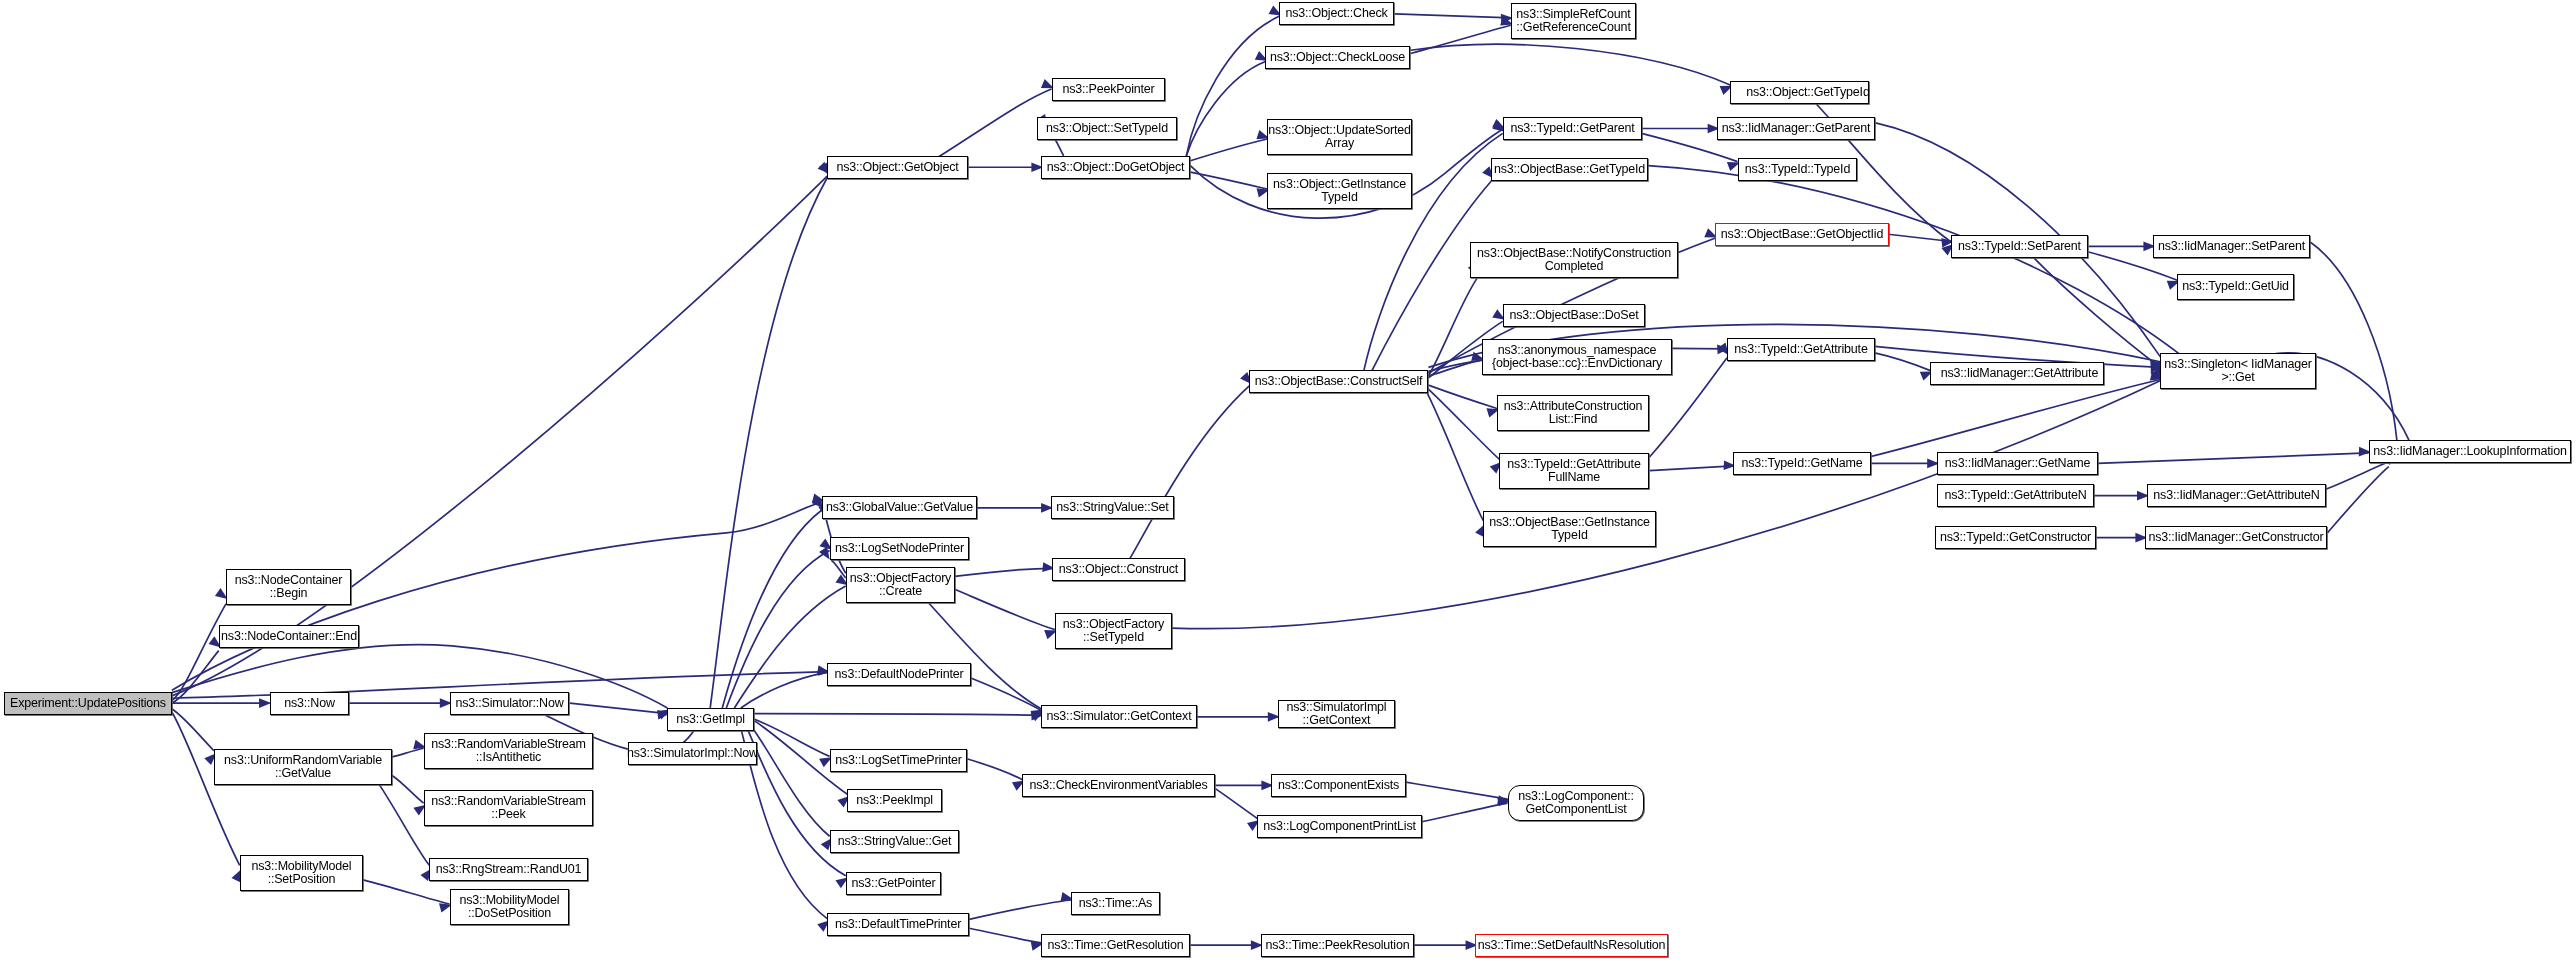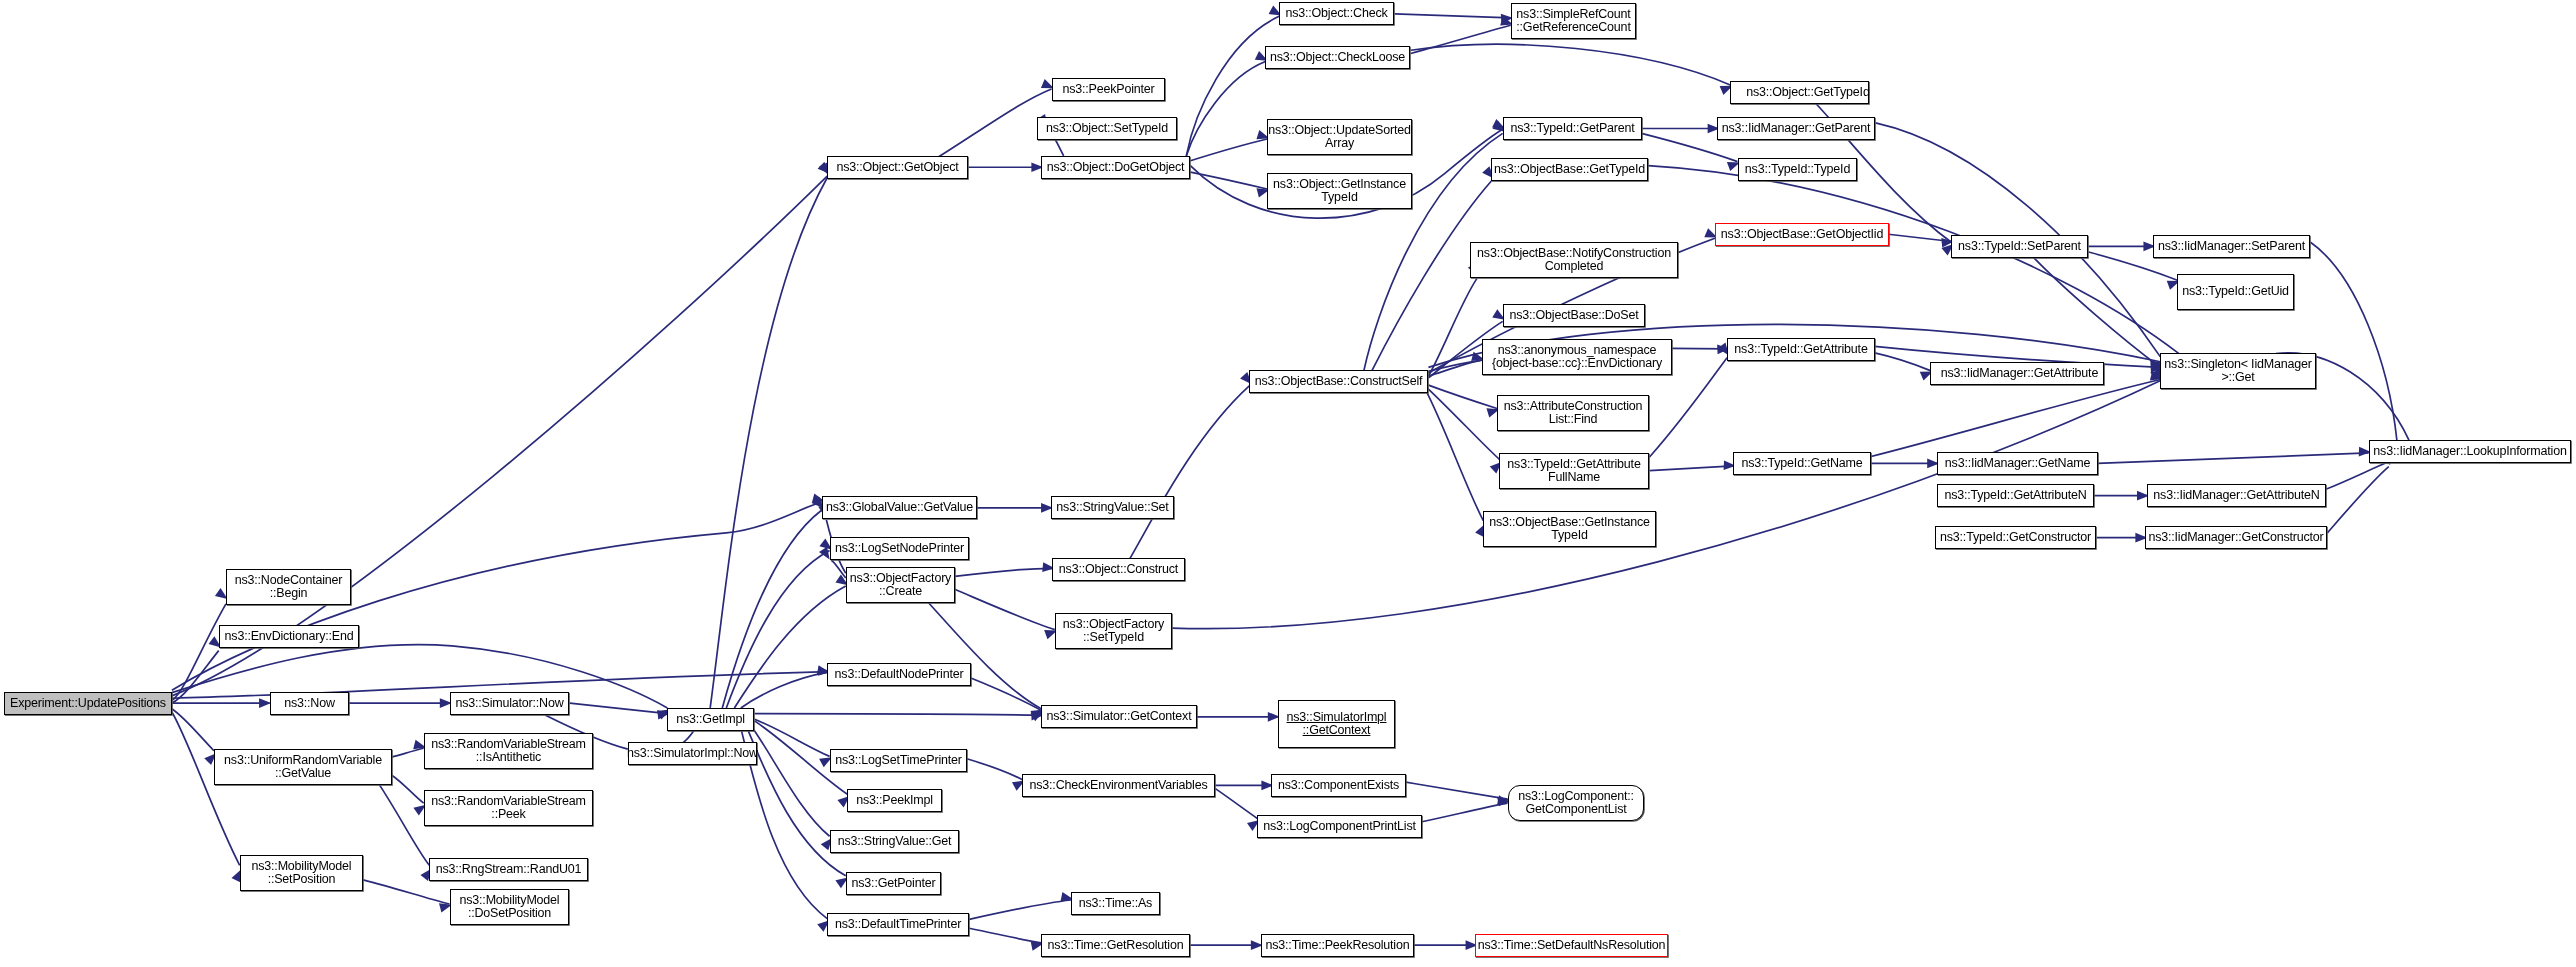--- a/index.html
+++ b/index.html
@@ -201,21 +201,21 @@
       <path d="M895,877 C915,805 955,680 1018,632" class="edge" stroke="#2a2a7a"></path>
       <polygon points="1021,630 1014.8535359051897,615.0594183804242 1006.2452628143953,623.4198988925901" class="arrowhead" fill="#2a2a7a"></polygon>
       <path d="M935,884 C1050,884 1180,884 1290,886" class="edge" stroke="#2a2a7a"></path>
       <polygon points="1293,886 1277.7720623949656,880.6046393728336 1278.2519344052052,892.5950406527654" class="arrowhead" fill="#2a2a7a"></polygon>
       <path d="M880,877 C900,730 930,390 1025,220" class="edge" stroke="#2a2a7a"></path>
       <polygon points="1027,217 1025.5433023389849,200.910312870525 1014.8488140182477,206.35346632763193" class="arrowhead" fill="#2a2a7a"></polygon>
     </svg>
 <div class="node thick root" style="left: 4px; top: 692px; width: 168px; height: 22.6px; background: rgb(191, 191, 191);">Experiment::UpdatePositions</div>
     <div class="node thick" style="left: 226px; top: 569px; width: 125px; height: 36px;">ns3::NodeContainer
 ::Begin</div>
-    <div class="node thick" style="left: 219px; top: 625px; width: 140px; height: 22.6px;">ns3::EnvDictionary::End</div>
+    <div class="node thick" style="left: 219px; top: 625px; width: 140px; height: 22.6px;">ns3::NodeContainer::End</div>
     <div class="node thick" style="left: 270px; top: 692px; width: 79px; height: 22.6px;">ns3::Now</div>
     <div class="node thick" style="left: 214px; top: 749px; width: 178px; height: 36px;">ns3::UniformRandomVariable
 ::GetValue</div>
     <div class="node thick" style="left: 240px; top: 855px; width: 123px; height: 36px;">ns3::MobilityModel
 ::SetPosition</div>
     <div class="node thick" style="left: 424px; top: 733px; width: 169px; height: 36px;">ns3::RandomVariableStream
 ::IsAntithetic</div>
     <div class="node thick" style="left: 424px; top: 790px; width: 169px; height: 36px;">ns3::RandomVariableStream
 ::Peek</div>
     <div class="node thick" style="left: 429px; top: 858px; width: 159px; height: 22.6px;">ns3::RngStream::RandU01</div>
@@ -237,21 +237,21 @@
     <div class="node thick" style="left: 1511px; top: 3.2px; width: 125px; height: 36px;">ns3::SimpleRefCount
 ::GetReferenceCount</div>
     <div class="node thick" style="left: 1730px; top: 81px; width: 139px; height: 22.6px; padding-left: 20px;">ns3::Object::GetTypeId</div>
     <div class="node thick" style="left: 1503px; top: 117px; width: 139px; height: 22.6px;">ns3::TypeId::GetParent</div>
     <div class="node thick" style="left: 1491px; top: 158px; width: 157px; height: 22.6px;">ns3::ObjectBase::GetTypeId</div>
     <div class="node thick" style="left: 1717px; top: 117px; width: 158px; height: 22.6px;">ns3::IidManager::GetParent</div>
     <div class="node thick" style="left: 1738px; top: 158px; width: 119px; height: 22.6px;">ns3::TypeId::TypeId</div>
     <div class="node thick hl" style="left: 1715px; top: 223px; width: 174px; height: 22.6px; border-color: rgb(255, 0, 0);">ns3::ObjectBase::GetObjectIid</div>
     <div class="node thick" style="left: 1951px; top: 235px; width: 137px; height: 22.6px;">ns3::TypeId::SetParent</div>
     <div class="node thick" style="left: 2153px; top: 235px; width: 157px; height: 22.6px;">ns3::IidManager::SetParent</div>
-    <div class="node thick" style="left: 2177px; top: 274px; width: 117px; height: 36px;">ns3::TypeId::GetUid</div>
+    <div class="node thick" style="left: 2177px; top: 274px; width: 117px; height: 26px;">ns3::TypeId::GetUid</div>
     <div class="node thick" style="left: 1249px; top: 370px; width: 179px; height: 22.6px;">ns3::ObjectBase::ConstructSelf</div>
     <div class="node thick" style="left: 1470px; top: 242px; width: 208px; height: 36px;">ns3::ObjectBase::NotifyConstruction
 Completed</div>
     <div class="node thick" style="left: 1503px; top: 304px; width: 142px; height: 22.6px;">ns3::ObjectBase::DoSet</div>
     <div class="node thick" style="left: 1482px; top: 339px; width: 190px; height: 36px;">ns3::anonymous_namespace
 {object-base::cc}::EnvDictionary</div>
     <div class="node thick" style="left: 1497px; top: 395px; width: 152px; height: 36px;">ns3::AttributeConstruction
 List::Find</div>
     <div class="node thick" style="left: 1499px; top: 453px; width: 150px; height: 36px;">ns3::TypeId::GetAttribute
 FullName</div>
@@ -271,21 +271,21 @@
     <div class="node thick" style="left: 822px; top: 496px; width: 155px; height: 22.6px;">ns3::GlobalValue::GetValue</div>
     <div class="node thick" style="left: 1051px; top: 496px; width: 123px; height: 22.6px;">ns3::StringValue::Set</div>
     <div class="node thick" style="left: 830px; top: 537px; width: 139px; height: 22.6px;">ns3::LogSetNodePrinter</div>
     <div class="node thick" style="left: 846px; top: 567px; width: 109px; height: 36px;">ns3::ObjectFactory
 ::Create</div>
     <div class="node thick" style="left: 1052px; top: 558px; width: 133px; height: 22.6px;">ns3::Object::Construct</div>
     <div class="node thick" style="left: 1055px; top: 613px; width: 117px; height: 36px;">ns3::ObjectFactory
 ::SetTypeId</div>
     <div class="node thick" style="left: 827px; top: 663px; width: 144px; height: 22.6px;">ns3::DefaultNodePrinter</div>
     <div class="node thick" style="left: 1041px; top: 705px; width: 156px; height: 22.6px;">ns3::Simulator::GetContext</div>
-    <div class="node thick" style="left: 1278px; top: 700px; width: 117px; height: 48px; text-decoration: underline;">ns3::SimulatorImpl
+    <div class="node thick" style="left: 1278px; top: 700px; width: 117px; height: 28px;">ns3::SimulatorImpl
 ::GetContext</div>
     <div class="node thick" style="left: 830px; top: 749px; width: 137px; height: 22.6px;">ns3::LogSetTimePrinter</div>
     <div class="node thick" style="left: 1022px; top: 774px; width: 193px; height: 22.6px;">ns3::CheckEnvironmentVariables</div>
     <div class="node thick" style="left: 1271px; top: 774px; width: 135px; height: 22.6px;">ns3::ComponentExists</div>
     <div class="node thick" style="left: 1257px; top: 815px; width: 165px; height: 22.6px;">ns3::LogComponentPrintList</div>
     <div class="node thick" style="left: 1508px; top: 785px; width: 136px; height: 36px; border-radius: 12px;">ns3::LogComponent::
 GetComponentList</div>
     <div class="node thick" style="left: 847px; top: 789px; width: 95px; height: 22.6px;">ns3::PeekImpl</div>
     <div class="node thick" style="left: 830px; top: 830px; width: 129px; height: 22.6px;">ns3::StringValue::Get</div>
     <div class="node thick" style="left: 846px; top: 872px; width: 95px; height: 22.6px;">ns3::GetPointer</div>

